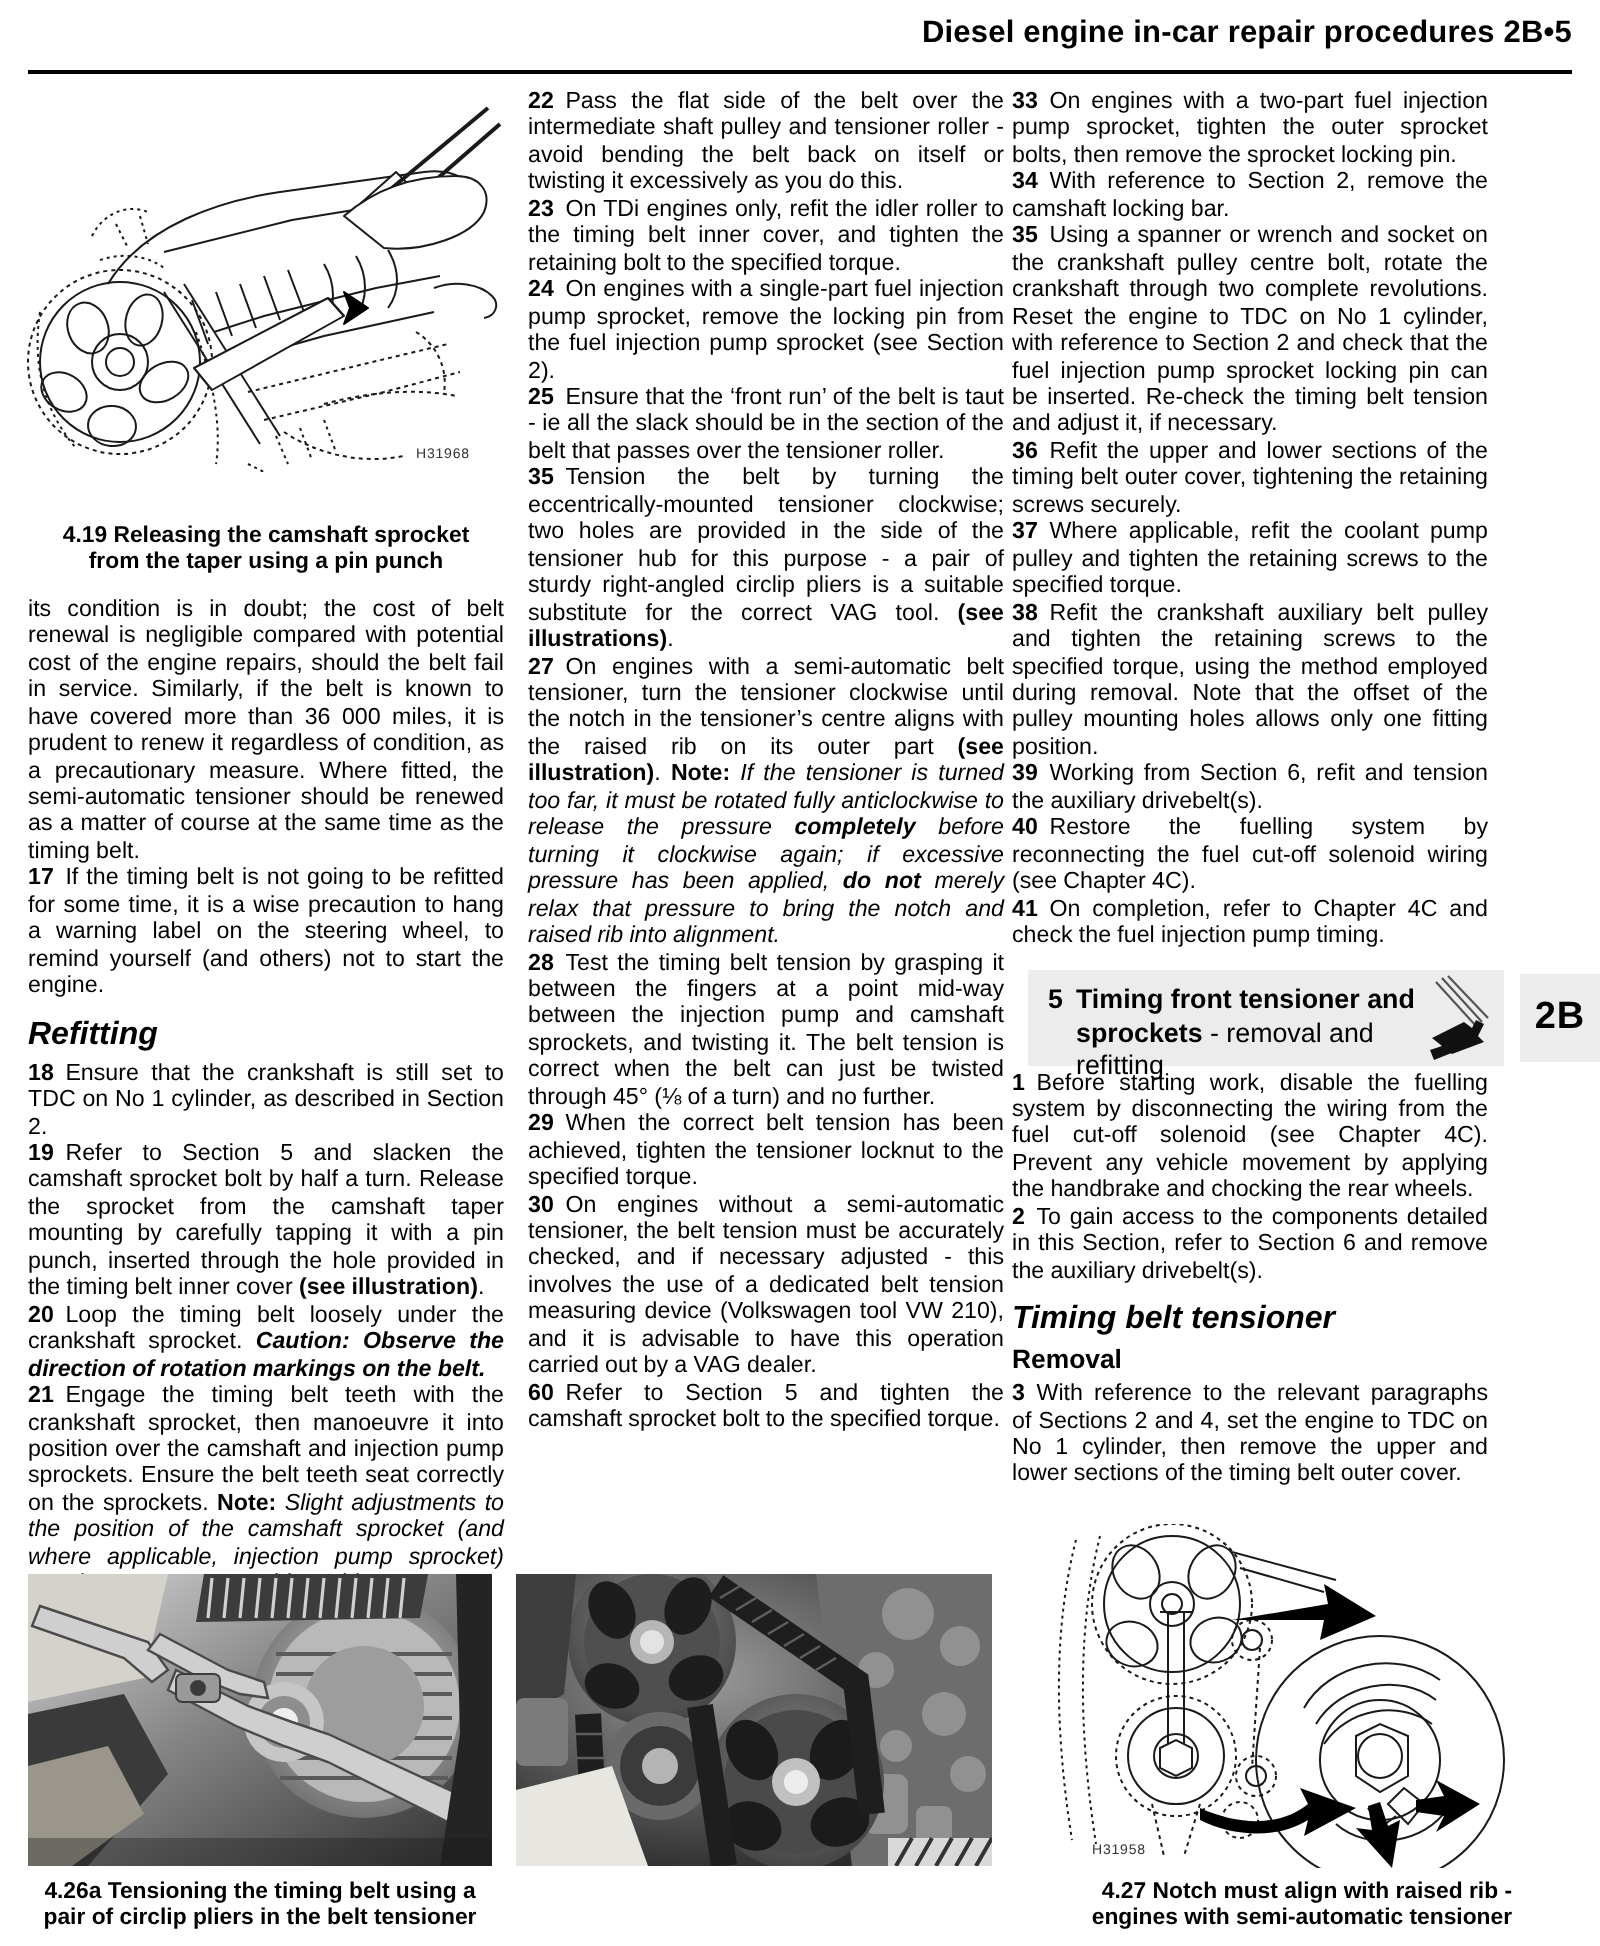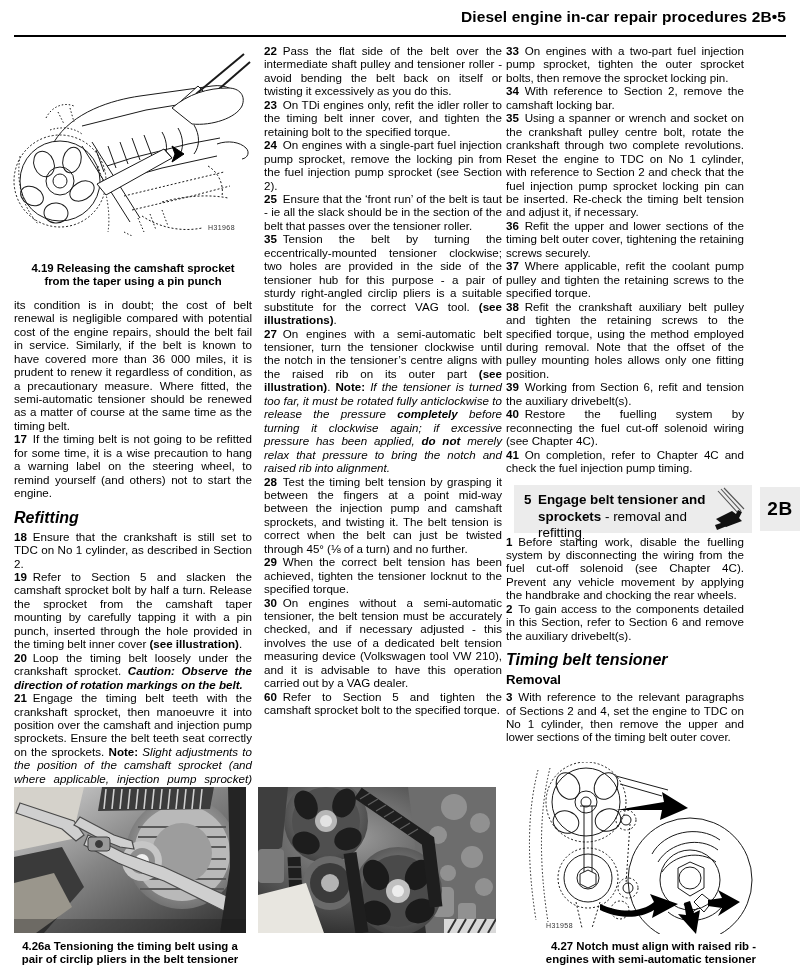--- a/index.html
+++ b/index.html
@@ -228,21 +228,21 @@
     <h3 class="sub">Timing belt tensioner</h3>
     <h4 class="sub2">Removal</h4>
     <div id="c3p3">
         <p class="body"><span class="num">3</span> With reference to the relevant paragraphs of Sections 2 and 4, set the engine to TDC on No 1 cylinder, then remove the upper and lower sections of the timing belt outer cover.</p>
       </div>
   </div>
 
   <div class="sec-box">
     <div class="sec-num">5</div>
     <div class="sec-title">
-      <span>Engage belt tensioner and</span><br>
+      <span>Timing front tensioner and</span><br>
       <span>sprockets</span><span class="light"> - removal and refitting</span>
     </div>
     <div class="spanner">
       <svg width="40" height="44" viewBox="0 0 40 44">
         <g stroke="#555" stroke-width="1.1" fill="none">
           <path d="M10 4 L30 26 M13 2 L33 24 M16 1 L36 22"></path>
         </g>
         <g fill="#111">
           <path d="M8 32 L24 24 L28 27 L30 23 L34 25 L31 31 L34 34 L18 40 Z"></path>
           <path d="M7 38 L22 33 L24 37 L9 43 Z"></path>

